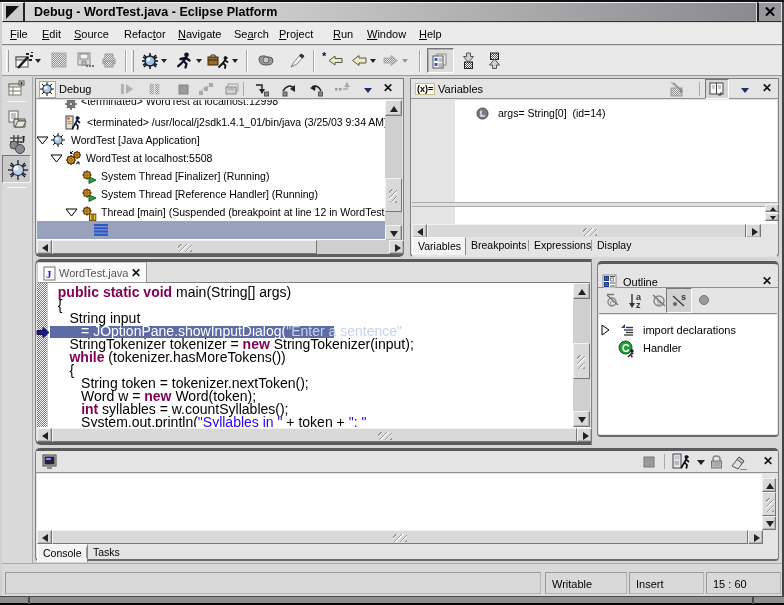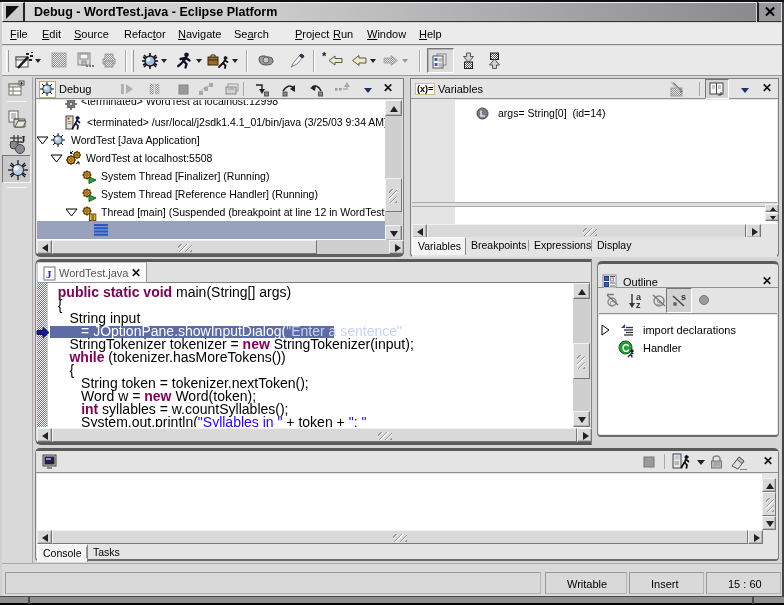--- a/index.html
+++ b/index.html
@@ -78,21 +78,21 @@
 #outtools { position:absolute; left:1px; top:24px; right:1px; height:26px; background:#e4e4e4; border-bottom:1px solid #909090; }
 #outbody { position:absolute; left:1px; top:51px; right:1px; bottom:1px; background:#fff; }
 
 #consoleview { left:35px; top:448px; width:744px; height:113px; border-top:3px solid #5a5a5a; border-bottom:2px solid #6a6a6a; border-radius:5px 5px 4px 4px; }
 #conbody { position:absolute; left:1px; top:23px; right:16px; height:56px; background:#fff; }
 #convscroll { position:absolute; right:2px; top:27px; width:14px; height:52px; background:#e0e0e0; }
 #conhscroll { position:absolute; left:1px; top:79px; width:726px; height:14px; background:#cfcfcf; }
 #contabs { position:absolute; left:1px; top:93px; right:1px; height:15px; background:#e4e4e4; }
 
 #statusbar { left:2px; top:563px; width:780px; height:33px; background:#d9d9d9; border-top:1px solid #aaa; }
-.scell { position:absolute; top:8px; height:22px; border:1px solid #b5b5b5; border-top-color:#999; border-left-color:#999; font-size:11px; line-height:22px; padding-left:21px; color:#000; }
+.scell { position:absolute; top:8px; height:22px; border:1px solid #b5b5b5; border-top-color:#999; border-left-color:#999; font-size:11px; line-height:22px; padding-left:6px; color:#000; }
 </style>
 </head>
 <body>
 <div class="abs" id="topedge"></div>
 <div class="abs" id="leftedge"></div>
 <div class="abs" id="rightedge"></div>
 
 <div class="abs" id="menubox">
     <svg width="15" height="15" viewBox="0 0 15 15">
       <polygon points="0,0 13,0 0,13" fill="#111"></polygon>
@@ -101,21 +101,21 @@
 <div class="abs" id="titlebar">Debug - WordTest.java - Eclipse Platform</div>
 <div class="abs" id="closebox">✕</div>
 
 <div class="abs" id="menubar">
 <span style="left:8px"><u>F</u>ile</span>
 <span style="left:40px"><u>E</u>dit</span>
 <span style="left:72px"><u>S</u>ource</span>
 <span style="left:122px">Refac<u>t</u>or</span>
 <span style="left:176px"><u>N</u>avigate</span>
 <span style="left:232px">Se<u>a</u>rch</span>
-<span style="left:293px"><u>P</u>roject</span>
+<span style="left:277px"><u>P</u>roject</span>
 <span style="left:331px"><u>R</u>un</span>
 <span style="left:365px"><u>W</u>indow</span>
 <span style="left:417px"><u>H</u>elp</span>
 </div>
 
 <svg width="0" height="0" style="position:absolute">
     <defs>
 <pattern id="dith" width="2" height="2" patternUnits="userSpaceOnUse">
         <rect width="2" height="2" fill="#e9e9e9"></rect>
         <rect width="1" height="1" fill="#8f8f8f"></rect>

